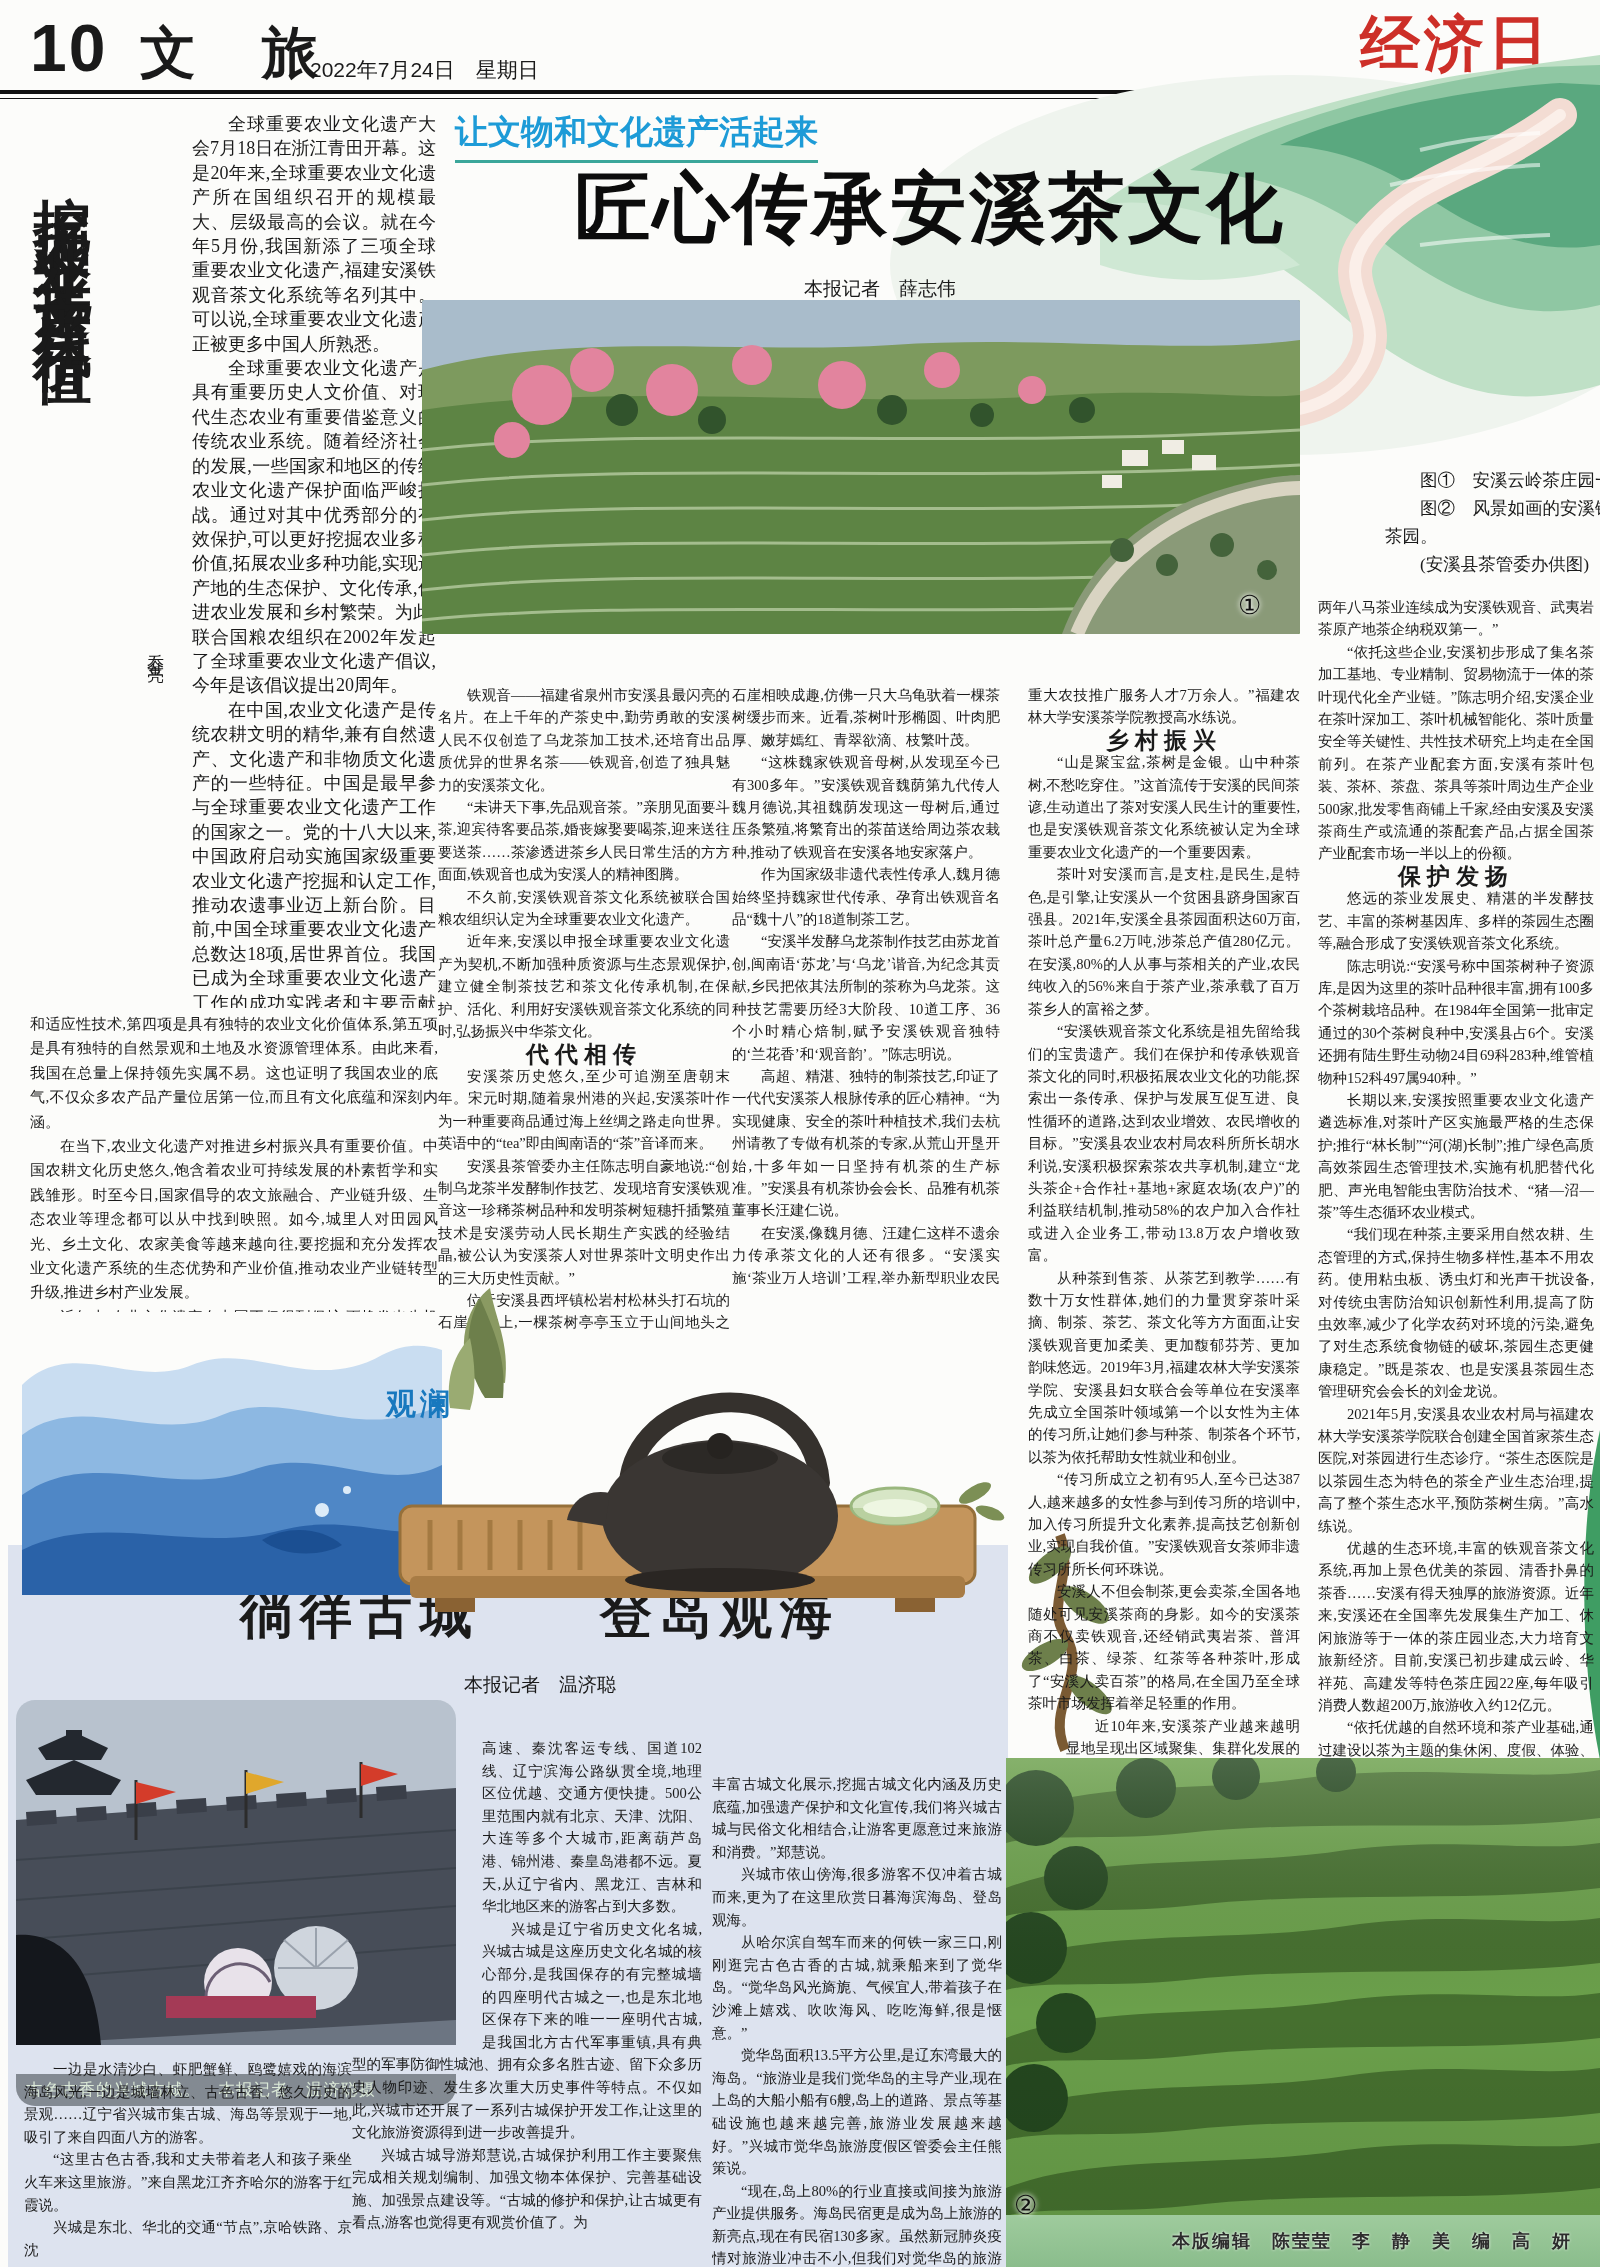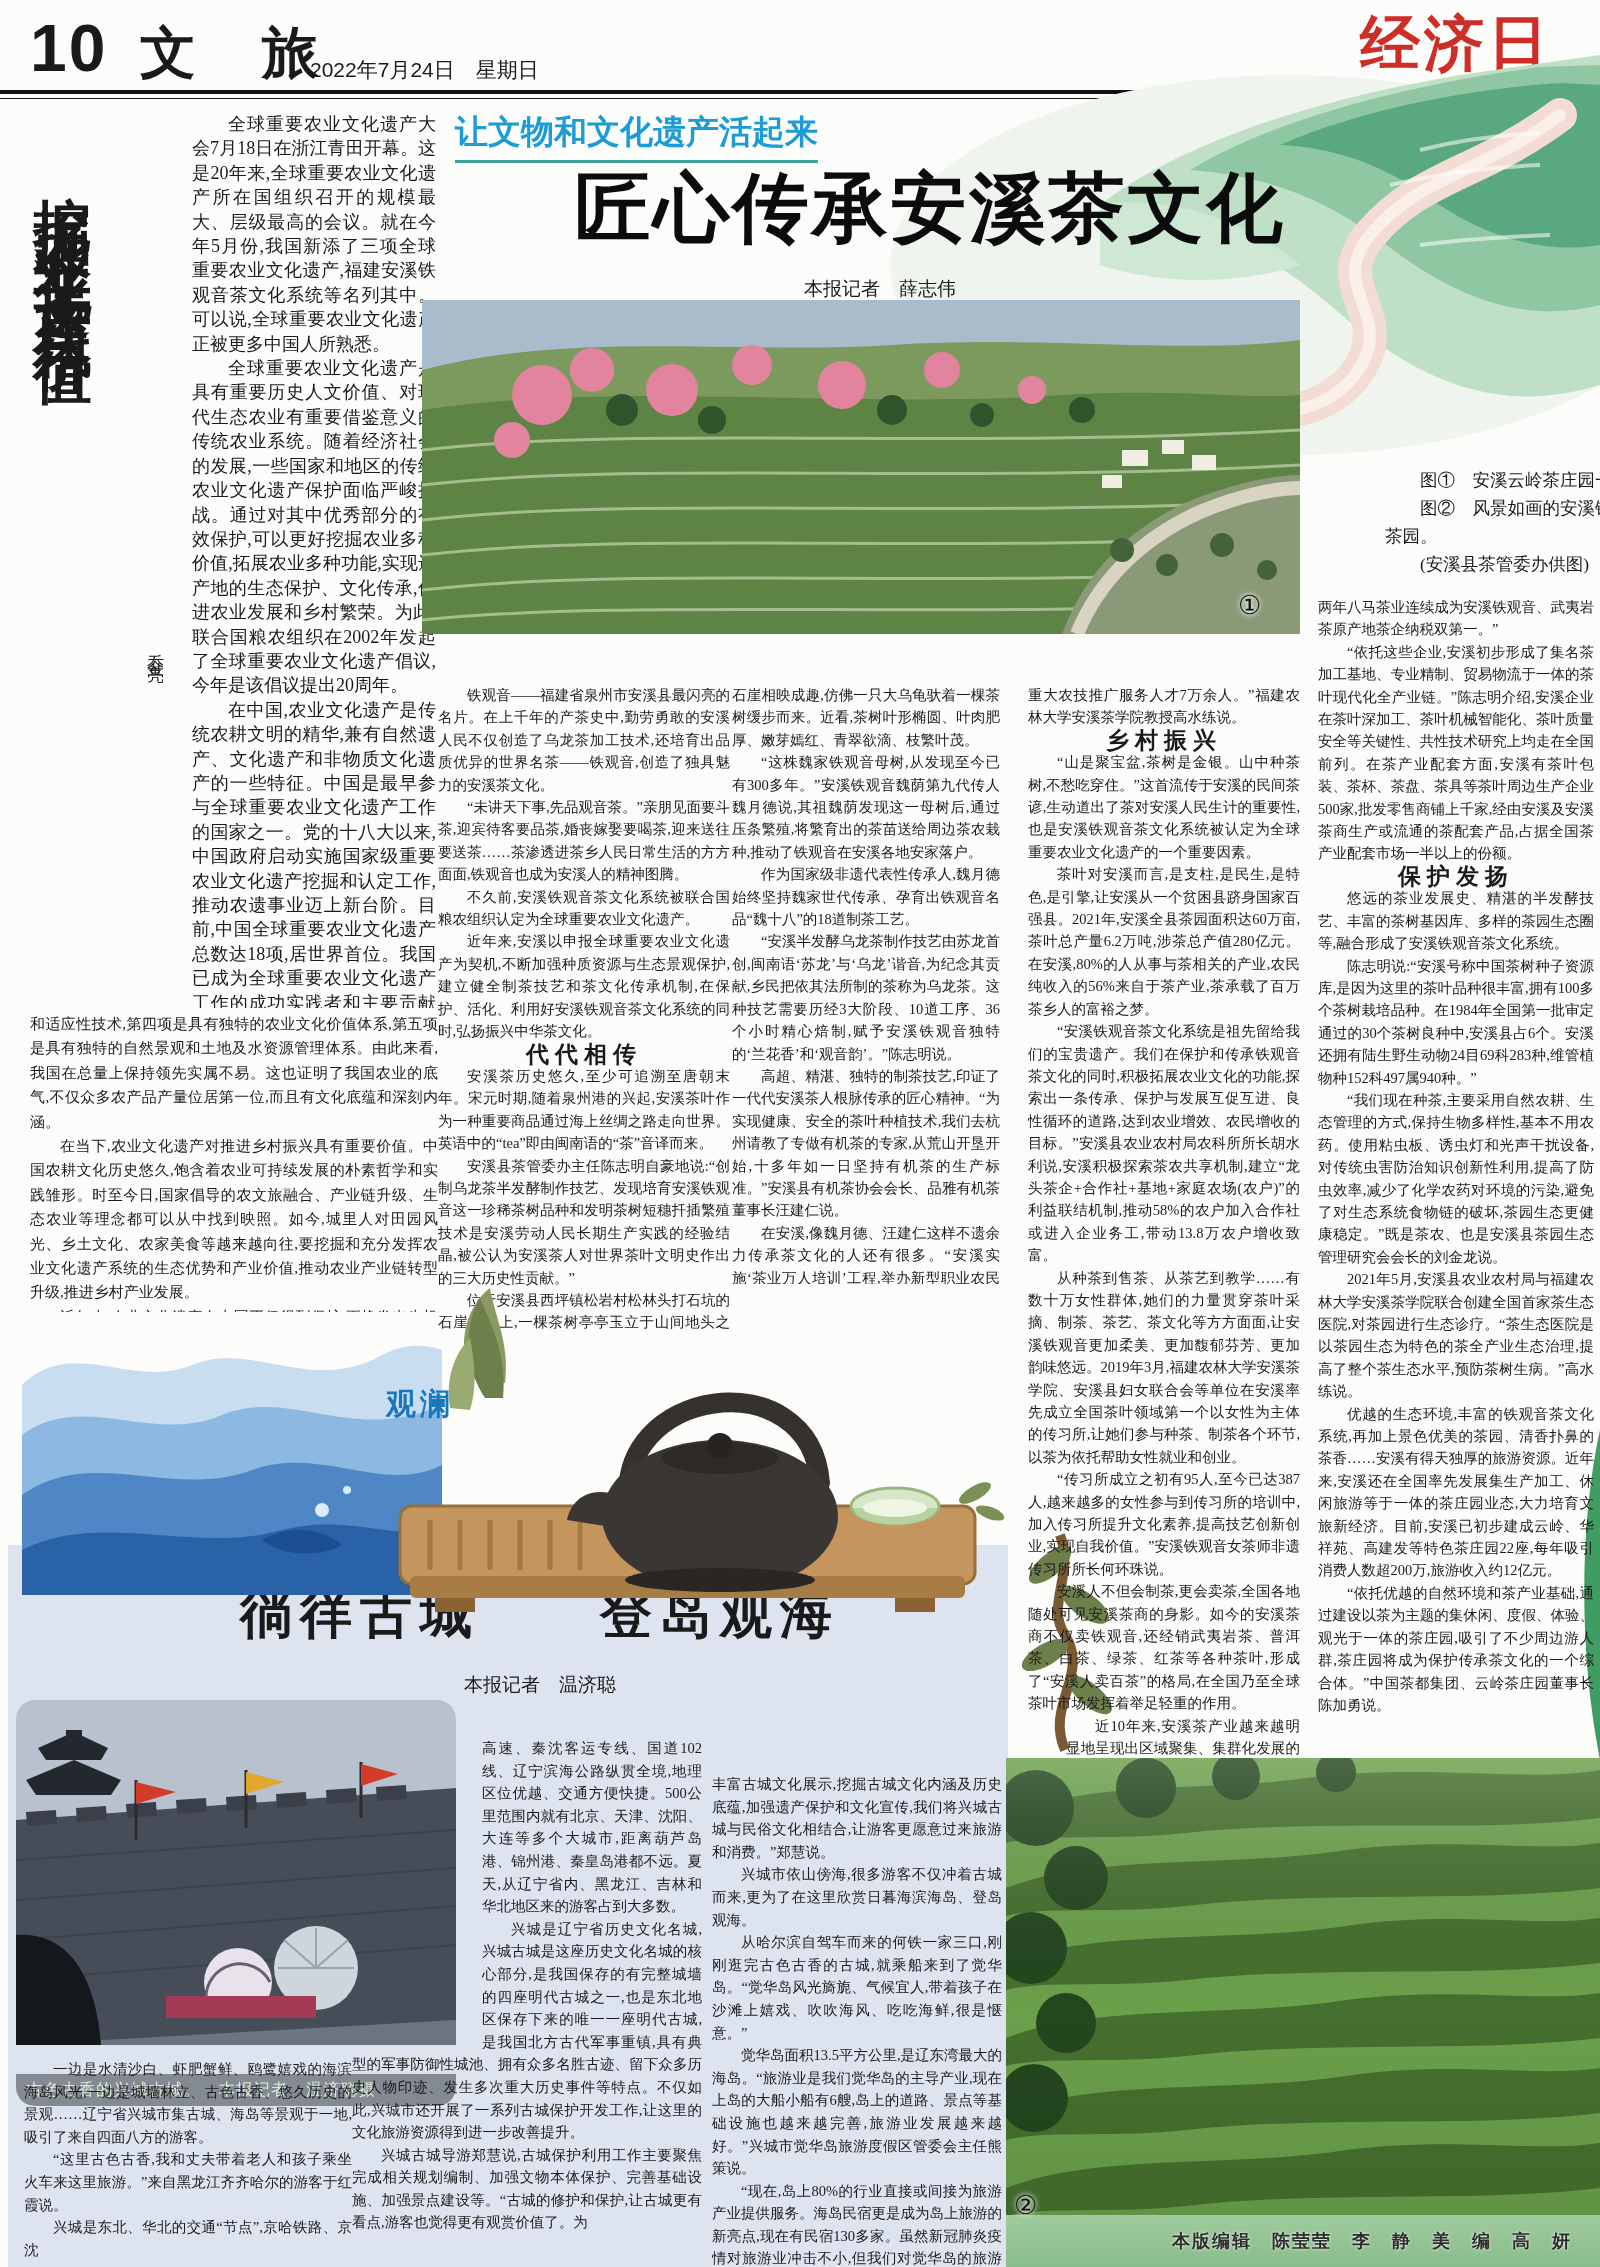--- a/index.html
+++ b/index.html
@@ -214,20 +214,21 @@
     <p class="pushed1">近10年来,安溪茶产业越来越明显地呈现出区域聚集、集群化发展的特点,形成了以八马茶业、华祥苑等为骨干的现代茶叶专业生产集群,一些龙头企业正在筹划上市。</p>
 
   </div>
 
   <div class="col c4">
     <p class="noindent">两年八马茶业连续成为安溪铁观音、武夷岩茶原产地茶企纳税双第一。”</p>
     <p>“依托这些企业,安溪初步形成了集名茶加工基地、专业精制、贸易物流于一体的茶叶现代化全产业链。”陈志明介绍,安溪企业在茶叶深加工、茶叶机械智能化、茶叶质量安全等关键性、共性技术研究上均走在全国前列。在茶产业配套方面,安溪有茶叶包装、茶杯、茶盘、茶具等茶叶周边生产企业500家,批发零售商铺上千家,经由安溪及安溪茶商生产或流通的茶配套产品,占据全国茶产业配套市场一半以上的份额。</p>
     <p class="subhead">保护发扬</p>
     <p>悠远的茶业发展史、精湛的半发酵技艺、丰富的茶树基因库、多样的茶园生态圈等,融合形成了安溪铁观音茶文化系统。</p>
     <p>陈志明说:“安溪号称中国茶树种子资源库,是因为这里的茶叶品种很丰富,拥有100多个茶树栽培品种。在1984年全国第一批审定通过的30个茶树良种中,安溪县占6个。安溪还拥有陆生野生动物24目69科283种,维管植物种152科497属940种。”</p>
+    <p>长期以来,安溪按照重要农业文化遗产遴选标准,对茶叶产区实施最严格的生态保护;推行“林长制”“河(湖)长制”;推广绿色高质高效茶园生态管理技术,实施有机肥替代化肥、声光电智能虫害防治技术、“猪—沼—茶”等生态循环农业模式。</p>
     <p>“我们现在种茶,主要采用自然农耕、生态管理的方式,保持生物多样性,基本不用农药。使用粘虫板、诱虫灯和光声干扰设备,对传统虫害防治知识创新性利用,提高了防虫效率,减少了化学农药对环境的污染,避免了对生态系统食物链的破坏,茶园生态更健康稳定。”既是茶农、也是安溪县茶园生态管理研究会会长的刘金龙说。</p>
     <p>2021年5月,安溪县农业农村局与福建农林大学安溪茶学院联合创建全国首家茶生态医院,对茶园进行生态诊疗。“茶生态医院是以茶园生态为特色的茶全产业生态治理,提高了整个茶生态水平,预防茶树生病。”高水练说。</p>
     <p>优越的生态环境,丰富的铁观音茶文化系统,再加上景色优美的茶园、清香扑鼻的茶香……安溪有得天独厚的旅游资源。近年来,安溪还在全国率先发展集生产加工、休闲旅游等于一体的茶庄园业态,大力培育文旅新经济。目前,安溪已初步建成云岭、华祥苑、高建发等特色茶庄园22座,每年吸引消费人数超200万,旅游收入约12亿元。</p>
     <p>“依托优越的自然环境和茶产业基础,通过建设以茶为主题的集休闲、度假、体验、观光于一体的茶庄园,吸引了不少周边游人群,茶庄园将成为保护传承茶文化的一个综合体。”中国茶都集团、云岭茶庄园董事长陈加勇说。</p>
 
   </div>
 
   <svg class="abs teapot" width="630" height="370" viewBox="0 0 630 370">
     <g fill="#8a9a62">
       <path d="M95,120 C80,80 95,45 115,30 C120,60 135,85 130,125 Z"></path>

